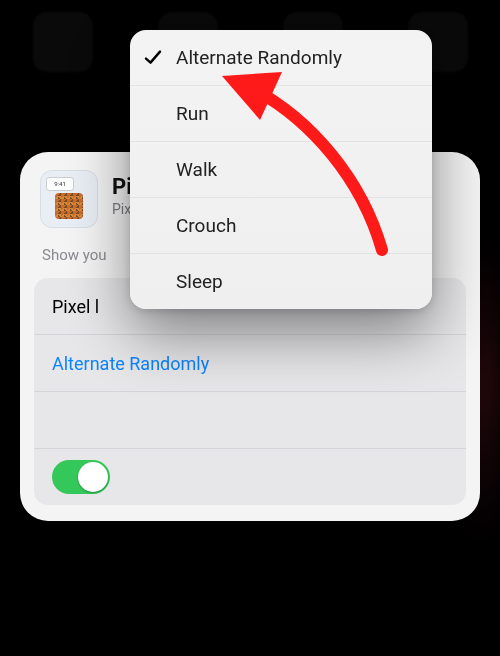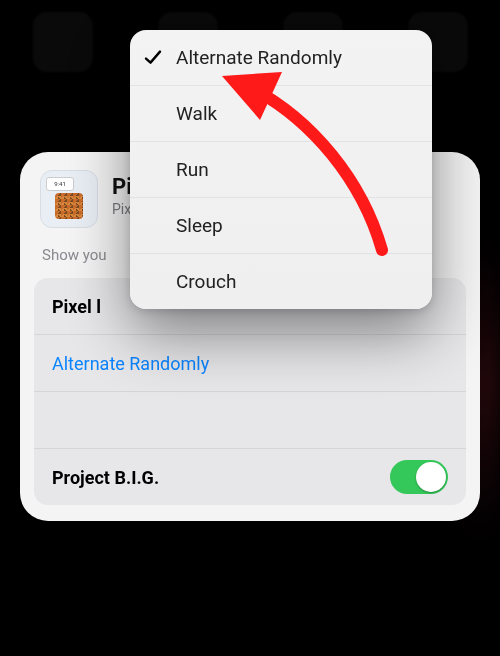--- a/index.html
+++ b/index.html
@@ -116,21 +116,21 @@
     display: flex;
     align-items: center;
     justify-content: space-between;
     padding: 0 18px;
     height: 56px;
     font-size: 18px;
   }
   .inner-list .row + .row {
     border-top: 1px solid #d5d5d9;
   }
-  .row .label { color:#000; font-weight: 700; }
+  .row .label { color:#000; font-weight: 400; }
   .row .value { color:#0a84ff; font-size: 18px; }
 
   
   .toggle {
     width: 58px; height: 34px;
     border-radius: 17px;
     background: #34c759;
     position: relative;
   }
   .toggle .knob {
@@ -220,54 +220,53 @@
 
 
       <div class="row">
         <span class="value">Alternate Randomly</span>
       </div>
 
       <div class="row">
       </div>
 
       <div class="row">
-        <span class="label">Project B.I.G.</span>
         <div class="toggle">
           <div class="knob"></div>
         </div>
       </div>
 
     </div>
   </div>
 
   <div class="menu">
 
     <div class="menu-item">
       <span class="check">
         <svg viewBox="0 0 18 18">
             <polyline points="2,10 6.5,14 16,3" fill="none" stroke="#000" stroke-width="2.4" stroke-linecap="round" stroke-linejoin="round"></polyline>
           </svg>
       </span>
       <span>Alternate Randomly</span>
     </div>
 
     <div class="menu-item">
+      <span>Run</span>
+    </div>
+
+    <div class="menu-item">
       <span>Walk</span>
     </div>
 
     <div class="menu-item">
-      <span>Run</span>
+      <span>Crouch</span>
     </div>
 
     <div class="menu-item">
       <span>Sleep</span>
-    </div>
-
-    <div class="menu-item">
-      <span>Crouch</span>
     </div>
 
   </div>
 
   <svg class="arrow" viewBox="0 0 178 200">
     <defs></defs>
     <path d="M170,190 C150,120 100,60 40,28" fill="none" stroke="#ff1a1a" stroke-width="12" stroke-linecap="round"></path>
     <polygon points="10,16 70,12 48,60" fill="#ff1a1a"></polygon>
   </svg>
 

